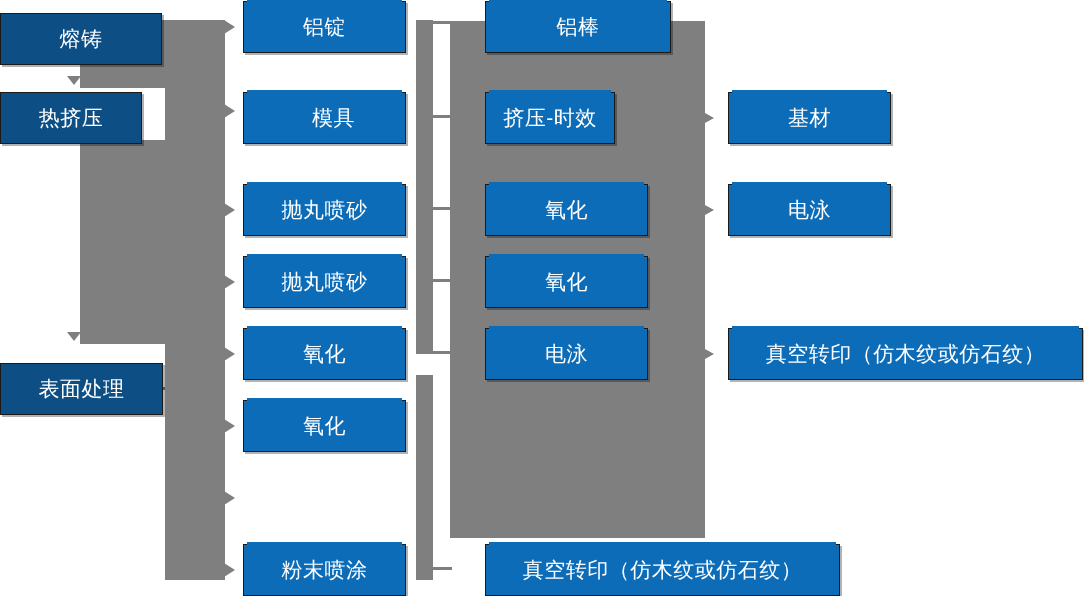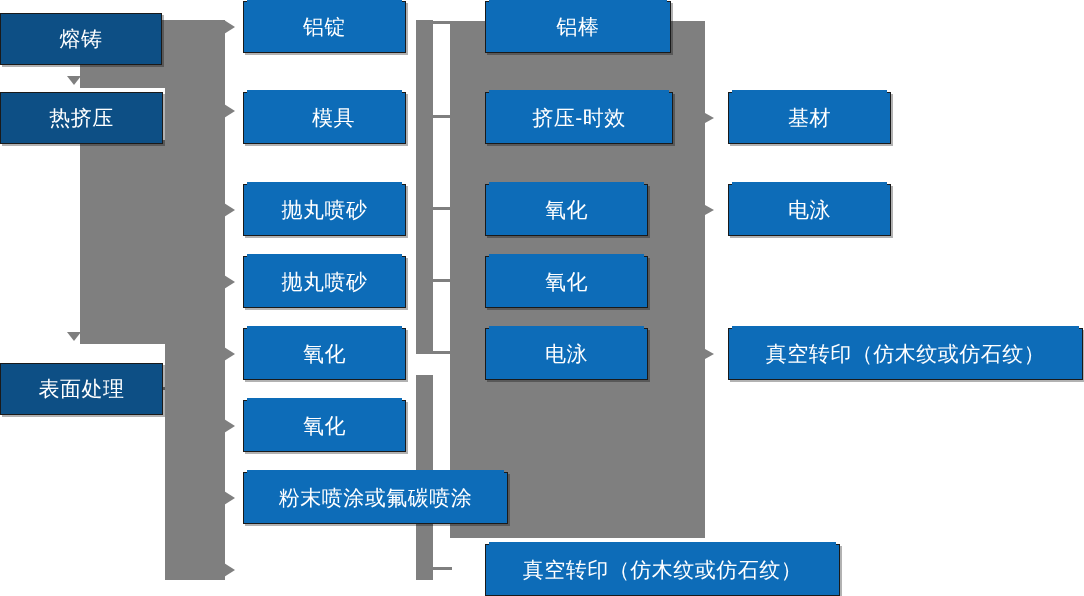--- a/index.html
+++ b/index.html
@@ -110,21 +110,21 @@
 
   <div class="gray" style="left:450px; top:21px; width:255px; height:517px;"></div>
 
   <div class="gray-arrow-sm" style="left:705px; top:113px;"></div>
   <div class="gray-arrow-sm" style="left:705px; top:205px;"></div>
   <div class="gray-arrow-sm" style="left:705px; top:349px;"></div>
 
   <div class="box dark" style="left:0px; top:1px; width:162px; height:52px;margin-top:12px;">
     <span>熔铸</span>
   </div>
-  <div class="box dark" style="left:0px; top:92px; width:163px; height:52px;">
+  <div class="box dark" style="left:0px; top:92px; width:142px; height:52px;">
     <span>热挤压</span>
   </div>
   <div class="box light" style="left:243px; top:1px; width:163px; height:52px;">
     <span>铝锭</span>
   </div>
 
   <div class="box dark" style="left:0px; top:363px; width:163px; height:52px;">
     <span>表面处理</span>
   </div>
   <div class="box light" style="left:243px; top:92px; width:163px; height:52px;padding-left:18px;">
@@ -135,28 +135,28 @@
   </div>
   <div class="box light" style="left:243px; top:256px; width:163px; height:52px;">
     <span>抛丸喷砂</span>
   </div>
   <div class="box light" style="left:243px; top:328px; width:163px; height:52px;">
     <span>氧化</span>
   </div>
   <div class="box light" style="left:243px; top:400px; width:163px; height:52px;">
     <span>氧化</span>
   </div>
-  <div class="box light" style="left:243px; top:472px; width:265px; height:52px;">
-    <span>粉末喷涂或氟碳喷涂</span>
+  <div class="box light" style="left:243px; top:544px; width:163px; height:52px;">
+    <span>粉末喷涂</span>
   </div>
 
   <div class="box light" style="left:485px; top:1px; width:186px; height:52px;">
     <span>铝棒</span>
   </div>
-  <div class="box light" style="left:485px; top:92px; width:188px; height:52px;">
+  <div class="box light" style="left:485px; top:92px; width:130px; height:52px;">
     <span>挤压-时效</span>
   </div>
   <div class="box light" style="left:485px; top:184px; width:163px; height:52px;">
     <span>氧化</span>
   </div>
   <div class="box light" style="left:485px; top:256px; width:163px; height:52px;">
     <span>氧化</span>
   </div>
   <div class="box light" style="left:485px; top:328px; width:163px; height:52px;">
     <span>电泳</span>

